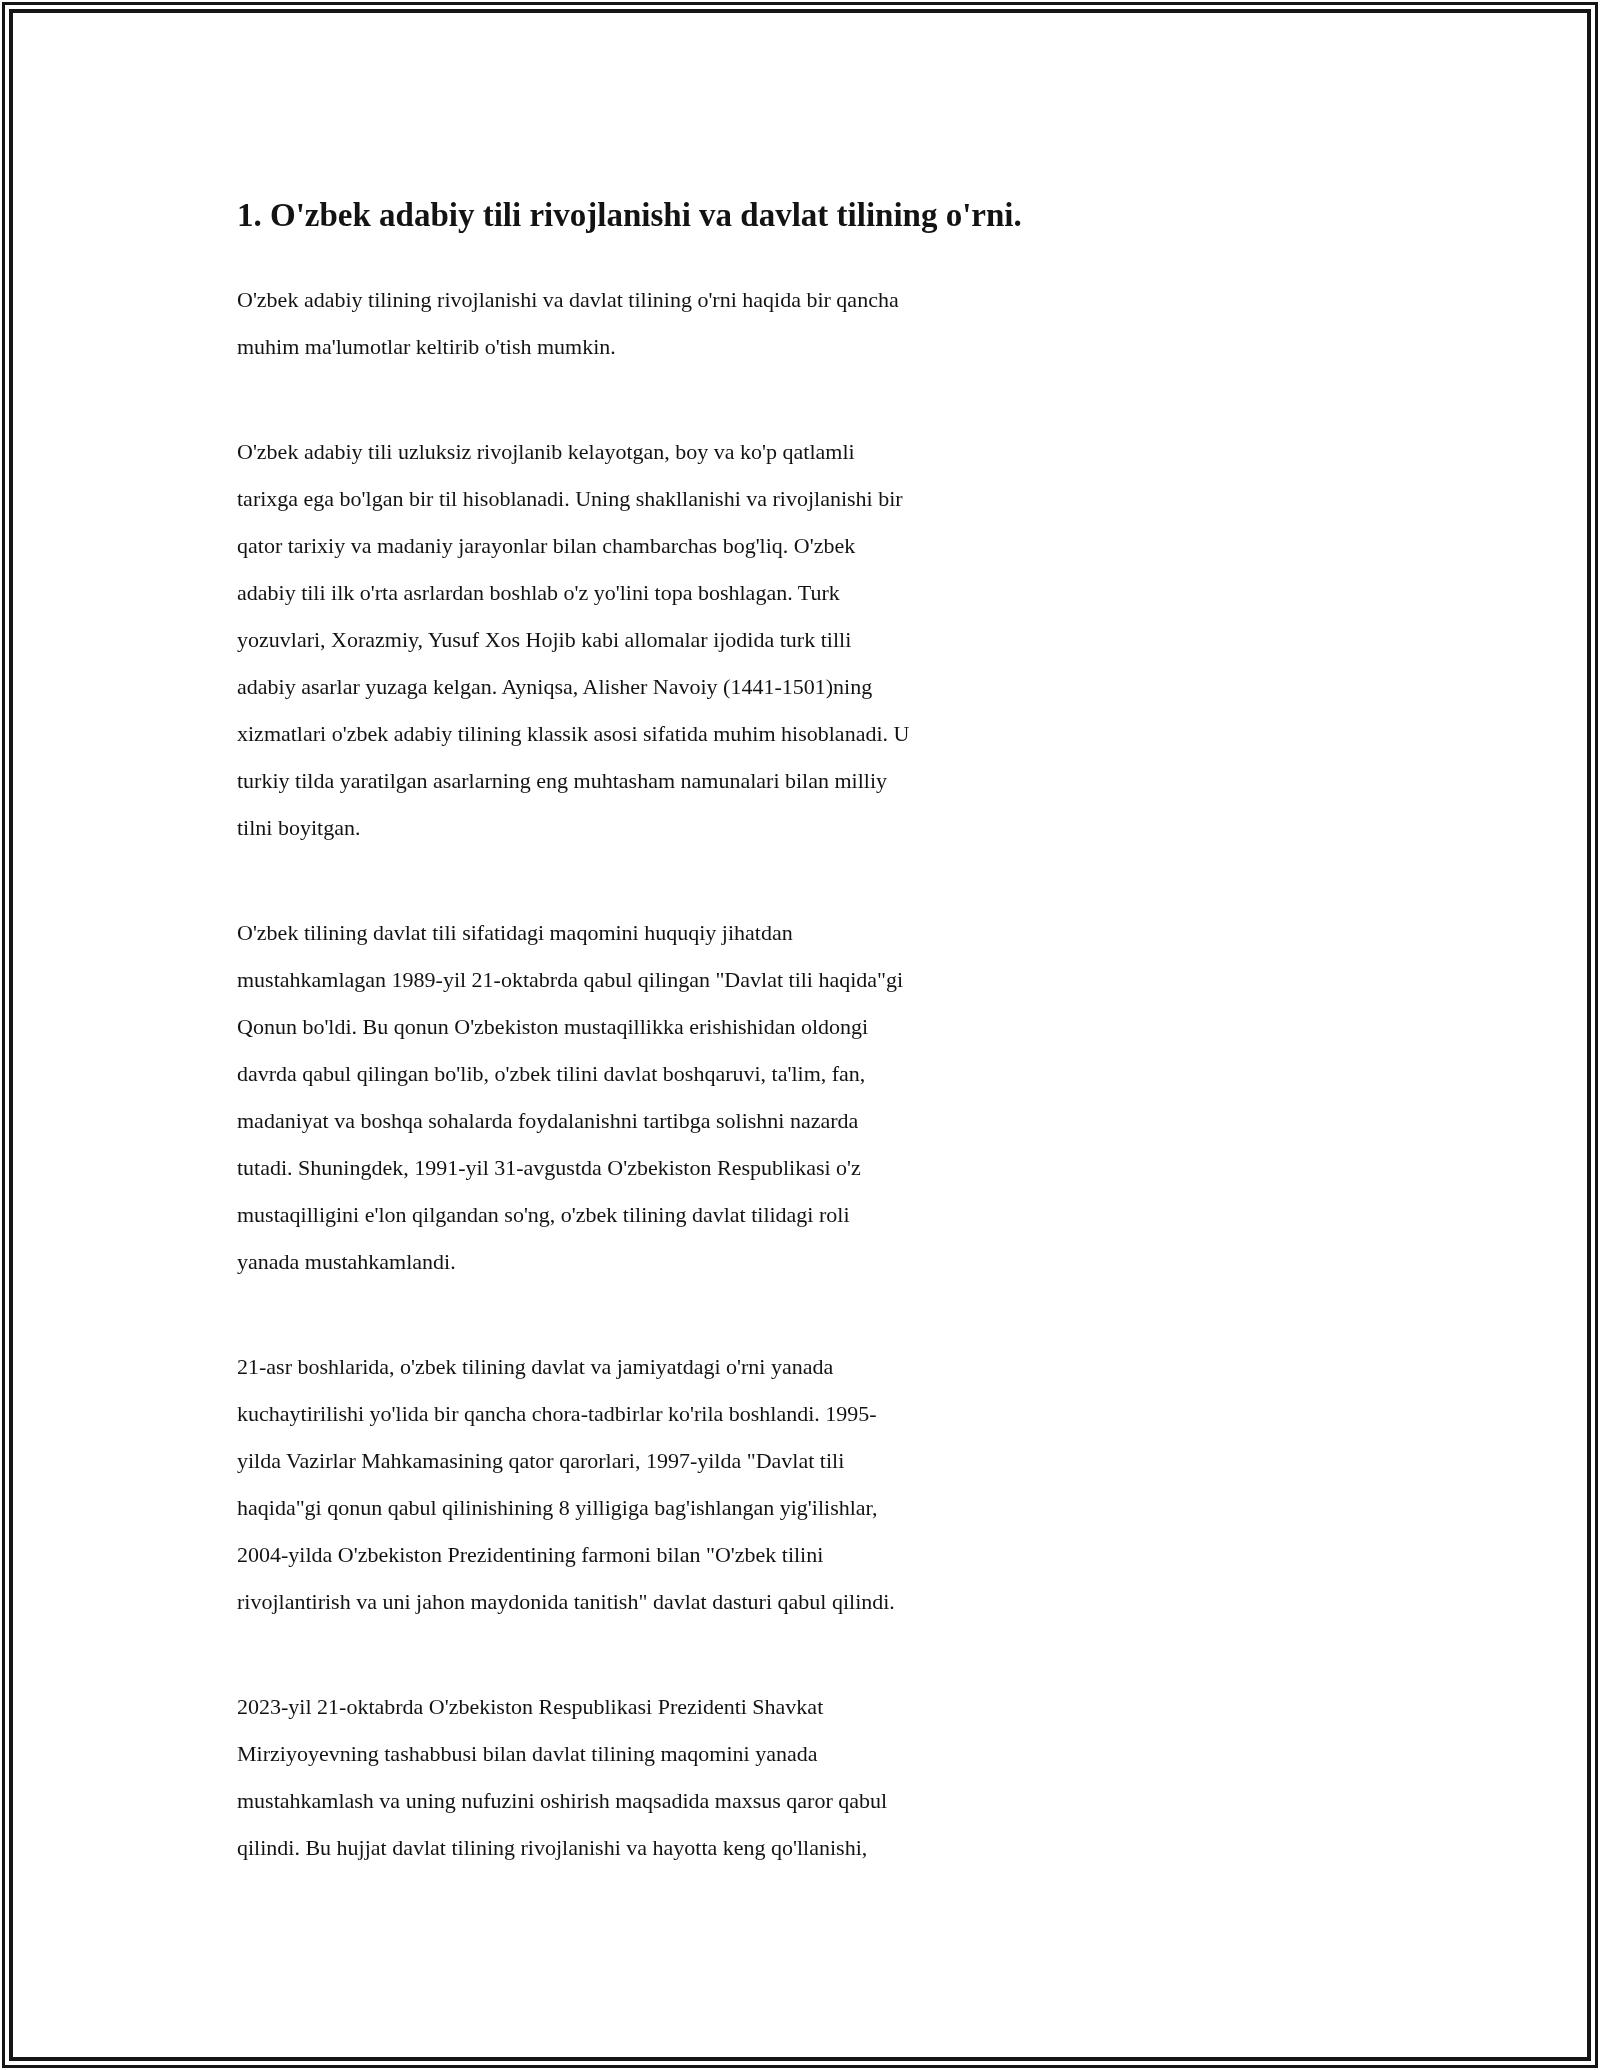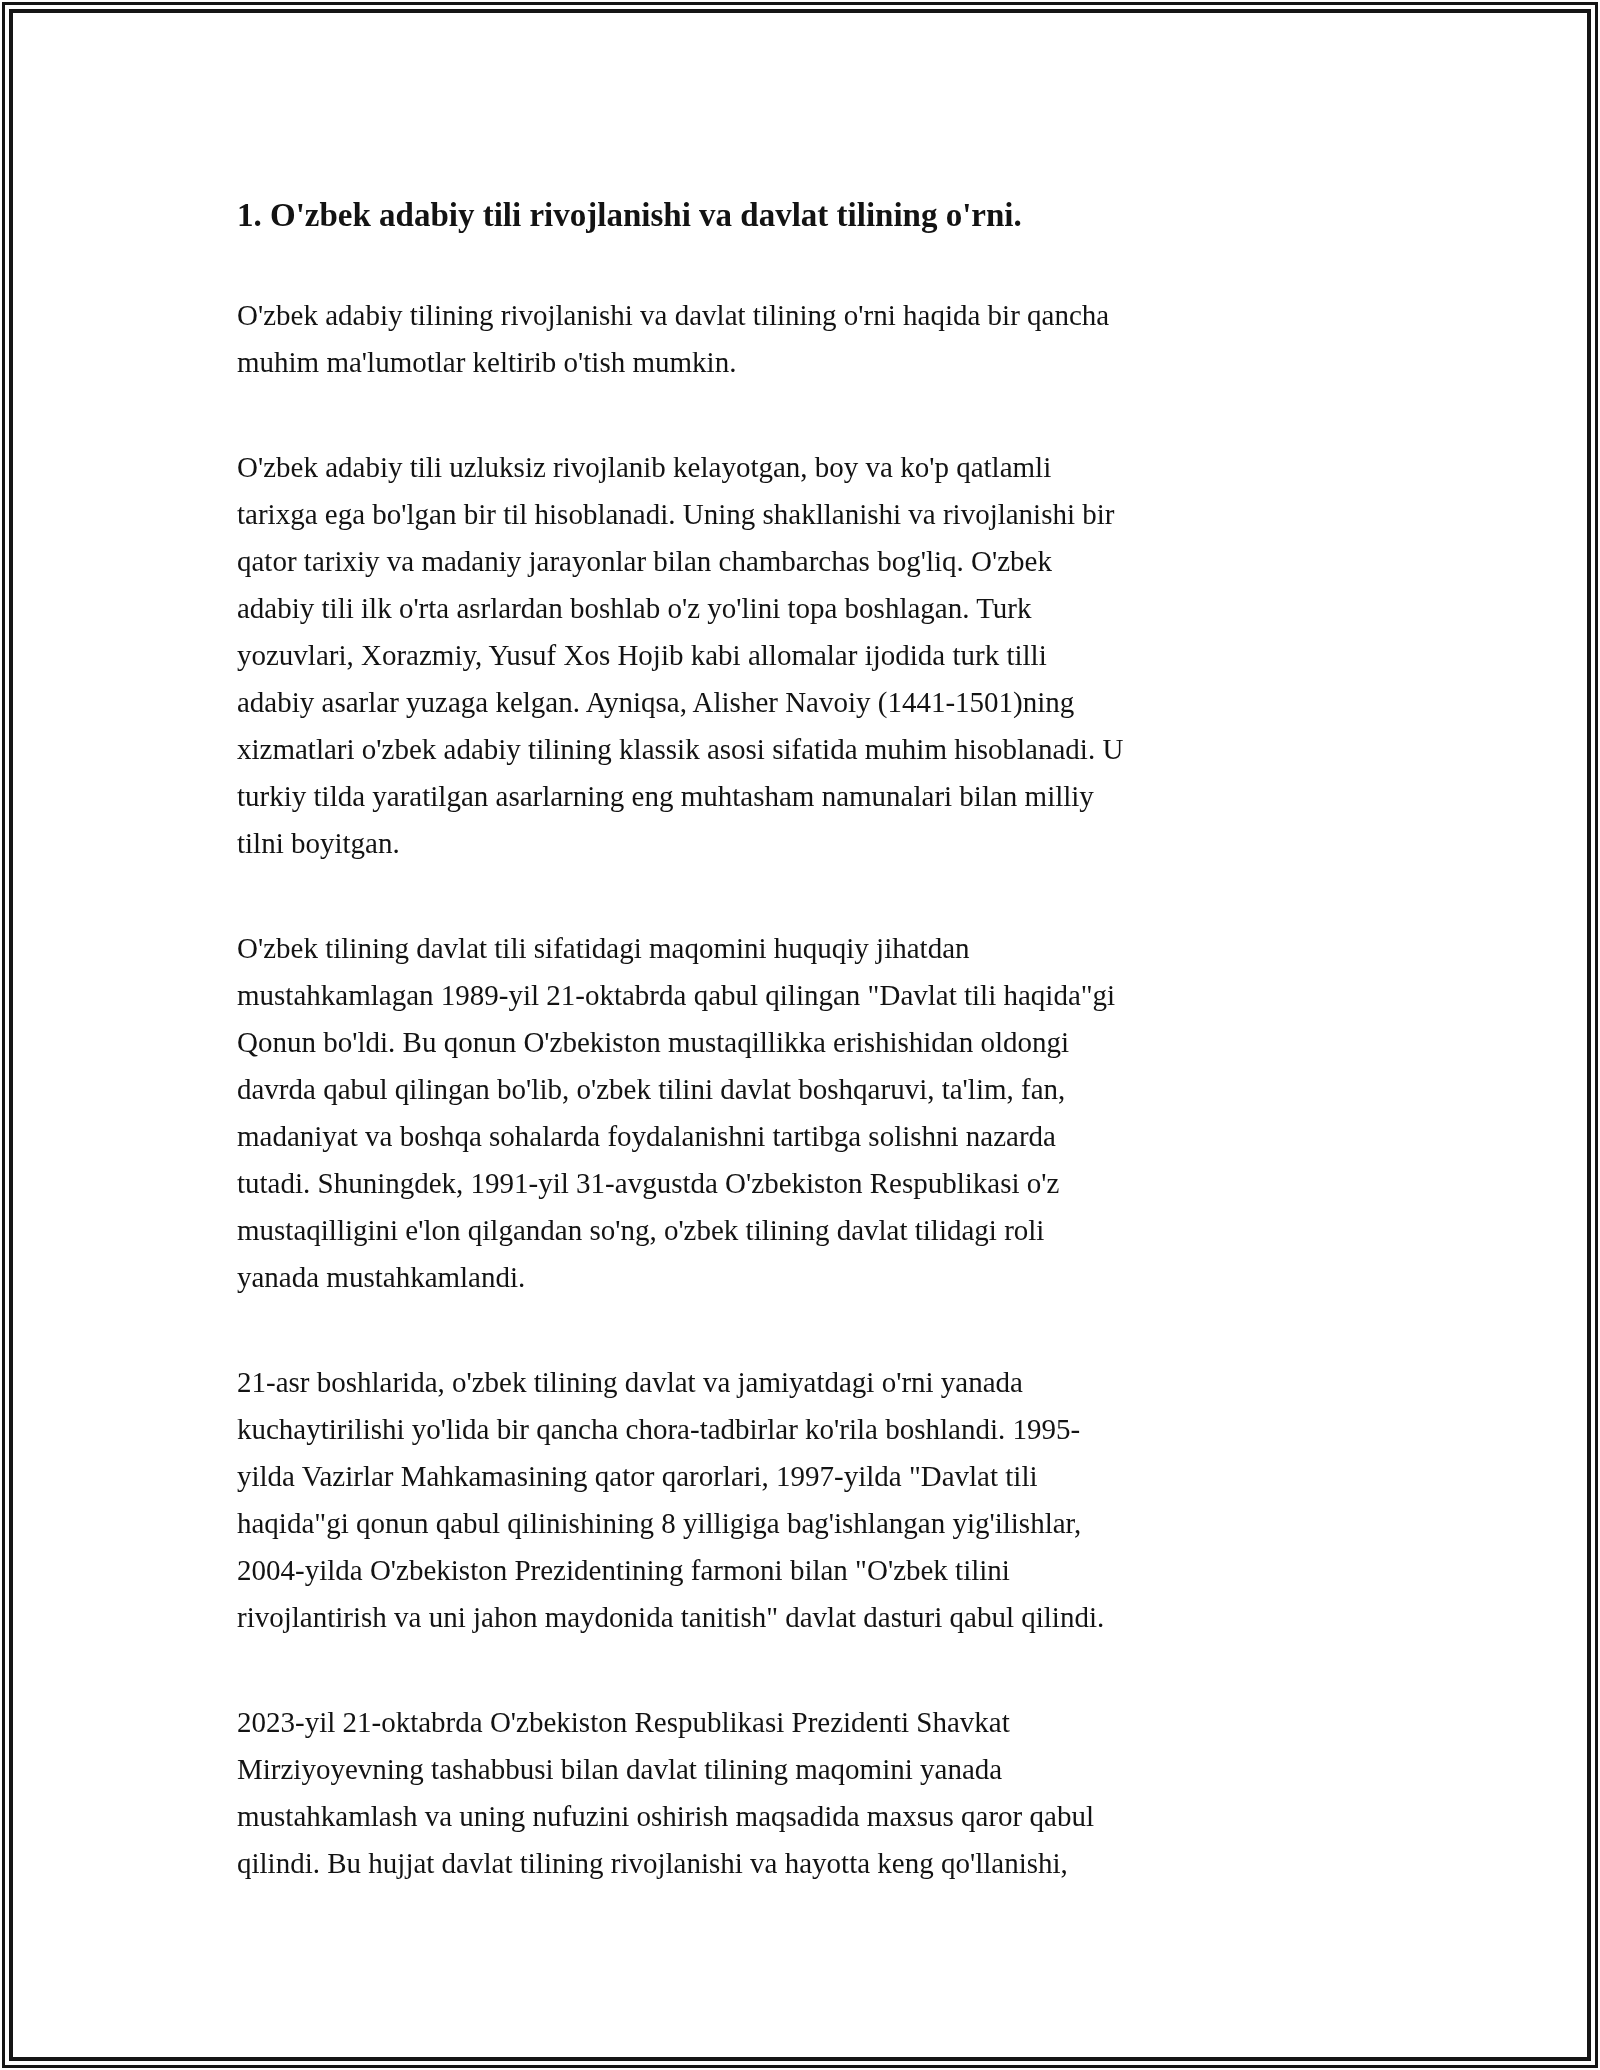--- a/index.html
+++ b/index.html
@@ -31,25 +31,25 @@
   .content {
     position: absolute;
     left: 237px;
     top: 190px;
     width: 1160px;
   }
   .doc-title {
     font-size: 33px;
     font-weight: bold;
     line-height: 50px;
-    margin: 0 0 52px 0;
+    margin: 0 0 36px 0;
     white-space: pre-line;
   }
   .doc-paragraph {
-    font-size: 29px;
+    font-size: 22px;
     font-weight: normal;
     line-height: 47px;
     margin: 0 0 58px 0;
     white-space: pre-line;
   }
 </style>
 </head>
 <body>
 
 <div class="page">

